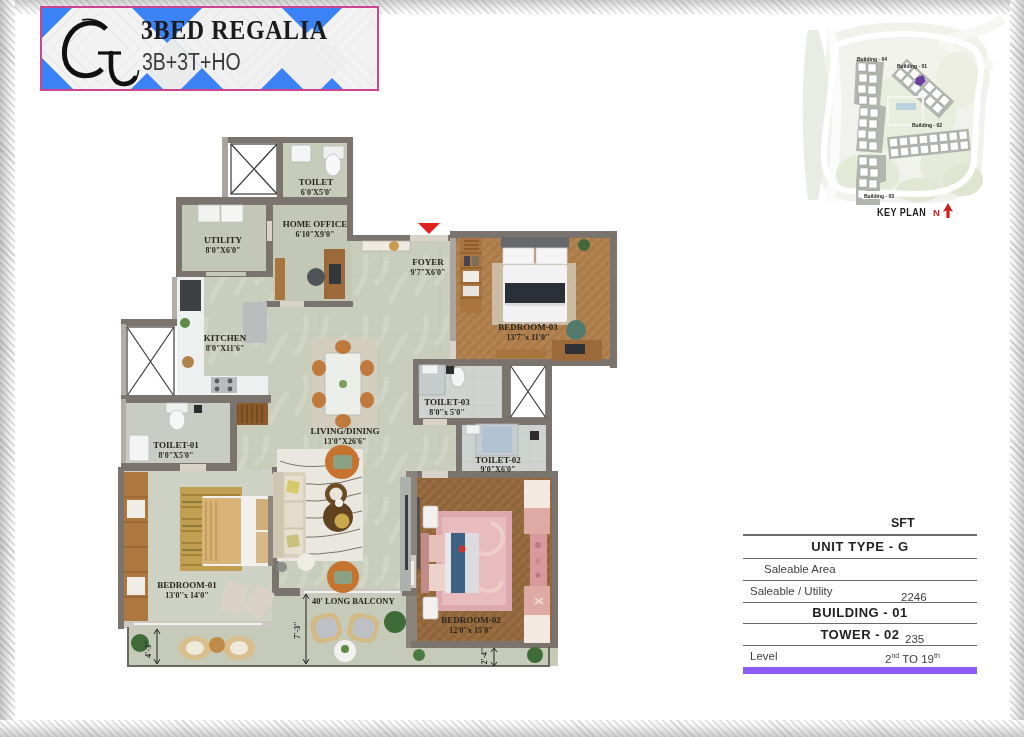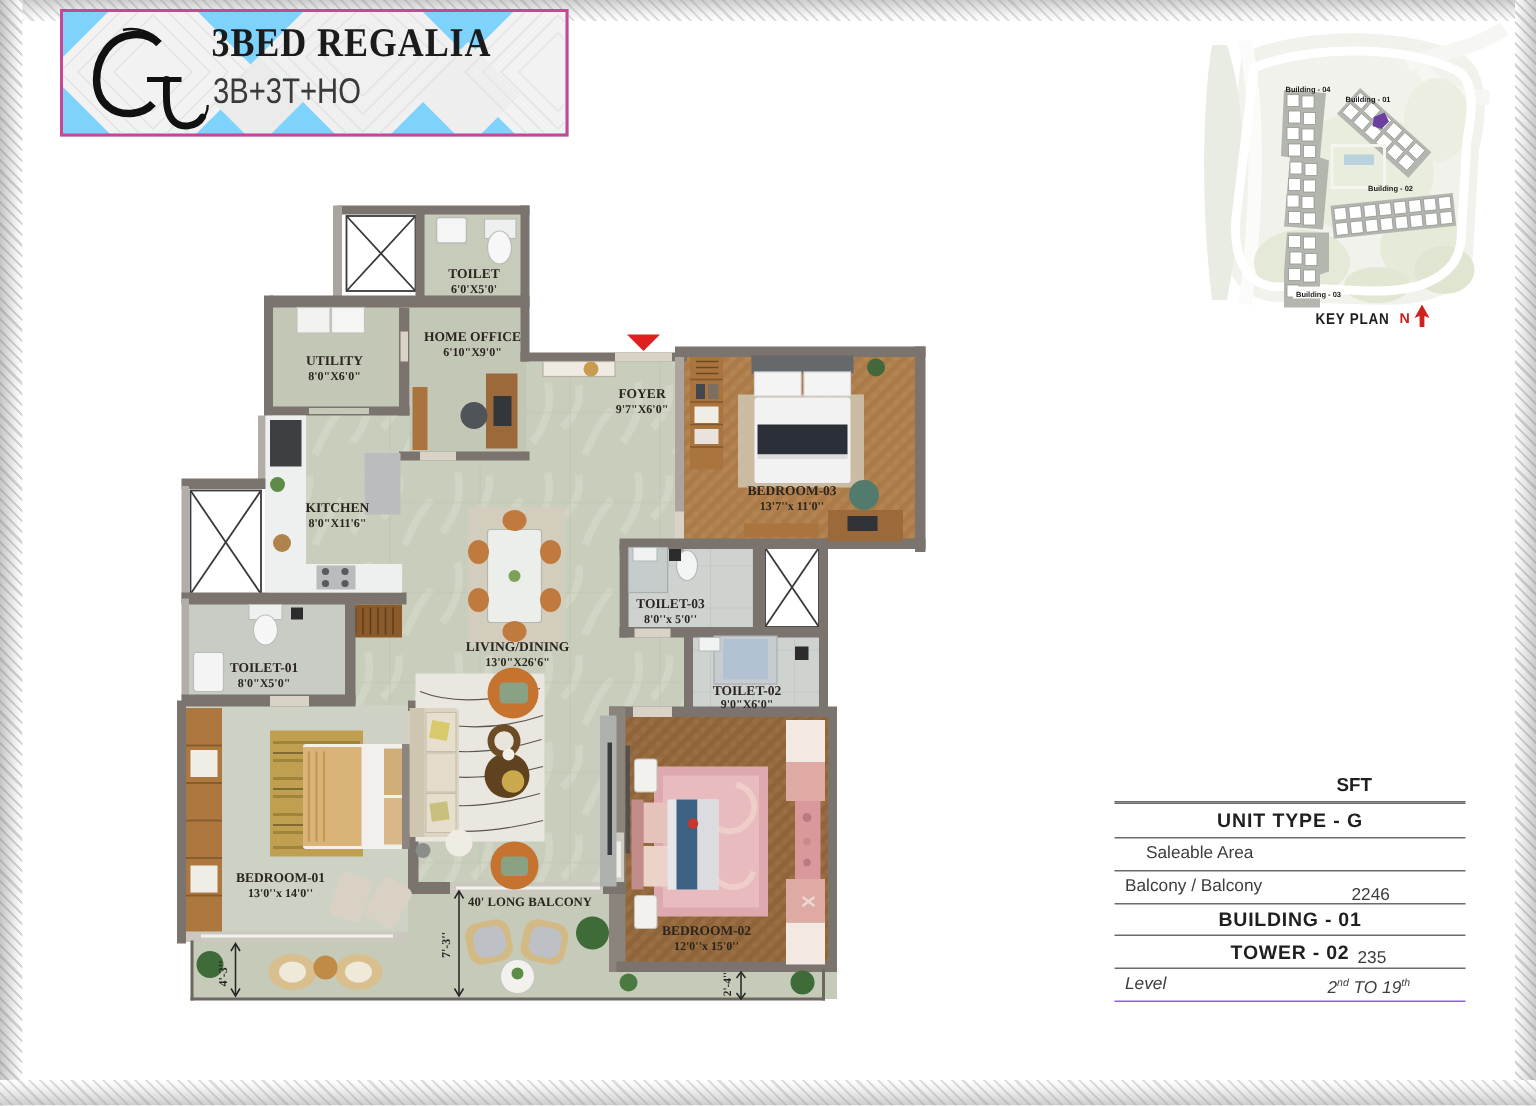--- a/index.html
+++ b/index.html
@@ -23,21 +23,21 @@
  repeating-linear-gradient(45deg,rgba(125,125,125,.30) 0 1.5px,rgba(255,255,255,0) 1.5px 5px),
  linear-gradient(270deg,#cbcbcb,#f0f0f0 70%,#fff);"></div>
 
 <div class="band" style="left:0;bottom:0;width:1024px;height:17px;background:
  repeating-linear-gradient(45deg,rgba(135,135,135,.26) 0 1.5px,rgba(255,255,255,0) 1.5px 5px),
  linear-gradient(0deg,#cdcdcd,#f1f1f1 65%,#fff);"></div>
 
 <div id="page"></div>
 
 <div id="logo" style="position:absolute;left:40px;top:6px;width:339px;height:85px;
- background:#7dd3fc;border:2px solid #cc4590;box-sizing:border-box;overflow:hidden;">
+ background:#3b82f6;border:2px solid #cc4590;box-sizing:border-box;overflow:hidden;">
 
   <svg width="335" height="81" style="position:absolute;left:0;top:0">
     <g fill="#ededed">
       <path d="M60 -30 L130 40 L60 110 L-10 40 Z" fill="#f2f2f2"></path>
       <path d="M200 -40 L270 30 L200 100 L130 30 Z" fill="#f0f0f0"></path>
       <path d="M330 -30 L400 40 L330 110 L260 40 Z" fill="#f2f2f2"></path>
       <path d="M130 30 L160 60 L130 90 L100 60 Z" fill="#ebebeb"></path>
       <path d="M270 20 L305 55 L270 90 L235 55 Z" fill="#eeeeee"></path>
     </g>
     <g fill="none" stroke="#e3e3e3" stroke-width="1">
@@ -695,25 +695,25 @@
 
   <div style="position:relative;height:22px;border-top:1px solid #6b6b6b;border-bottom:1px solid #6b6b6b;line-height:22px;text-align:center;font-weight:bold;font-size:13px;letter-spacing:.6px;">UNIT TYPE - G</div>
 
   <div style="position:relative;height:21.5px;border-bottom:1px solid #6b6b6b;line-height:21.5px;font-size:11.5px;color:#3d3d3d;">
       <span style="position:absolute;left:21px;">Saleable Area</span>
       <span style="position:absolute;left:158px;margin-top:28px;">2246</span>
     </div>
 
 
   <div style="position:relative;height:20.5px;border-bottom:1px solid #6b6b6b;line-height:20.5px;font-size:11.5px;color:#3d3d3d;">
-      <span style="position:absolute;left:7px;">Balcony / Balcony</span>
+      <span style="position:absolute;left:7px;">Saleable / Utility</span>
       <span style="position:absolute;left:162px;margin-top:48px;">235</span>
     </div>
 
   <div style="position:relative;height:20.5px;border-bottom:1px solid #6b6b6b;line-height:20.5px;text-align:center;font-weight:bold;font-size:13px;letter-spacing:.5px;">BUILDING - 01</div>
 
   <div style="position:relative;height:21px;border-bottom:1px solid #6b6b6b;line-height:21px;text-align:center;font-weight:bold;font-size:13px;letter-spacing:.5px;">TOWER - 02</div>
 
-  <div style="position:relative;height:20.5px;border-bottom:1px solid #8b5cf6;line-height:20.5px;font-size:11.5px;color:#3d3d3d;font-style:italic;">
+  <div style="position:relative;height:20.5px;border-bottom:7px solid #8b5cf6;line-height:20.5px;font-size:11.5px;color:#3d3d3d;">
       <span style="position:absolute;left:7px;">Level</span>
       <span style="position:absolute;left:142px;">2<sup style="font-size:7px;">nd</sup> TO 19<sup style="font-size:7px;">th</sup></span>
     </div>
 </div>
 
 </body></html>

